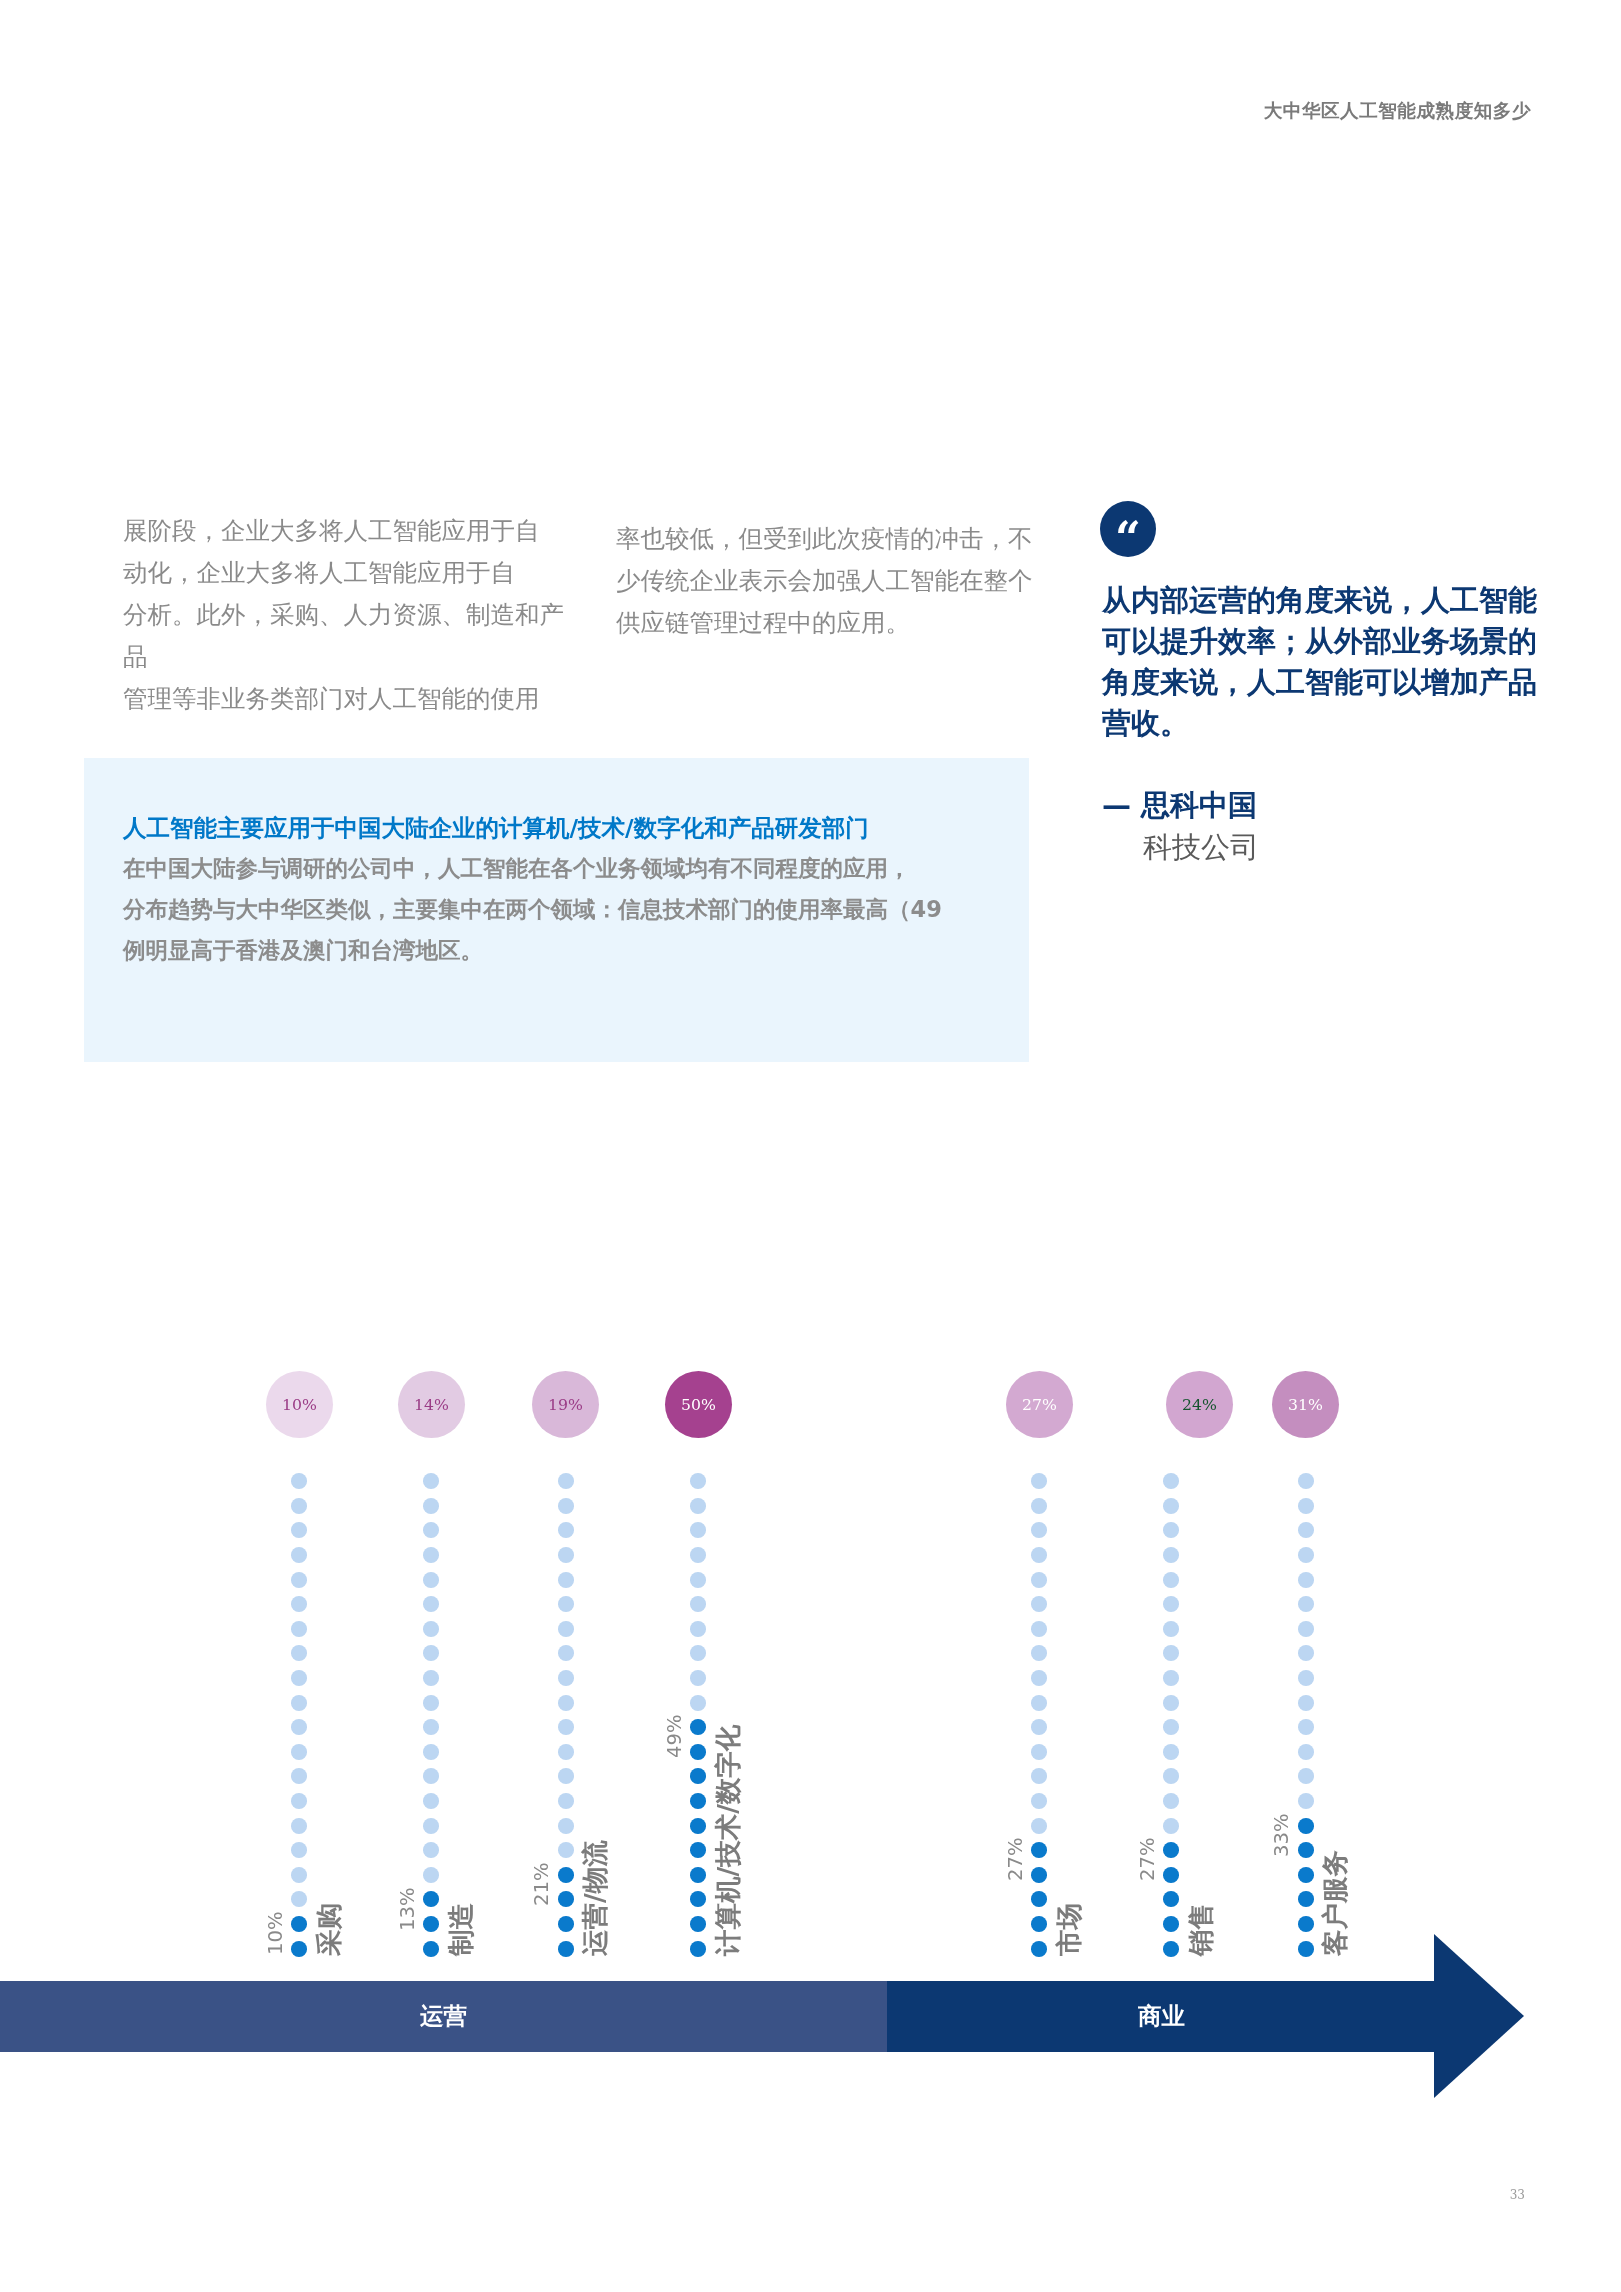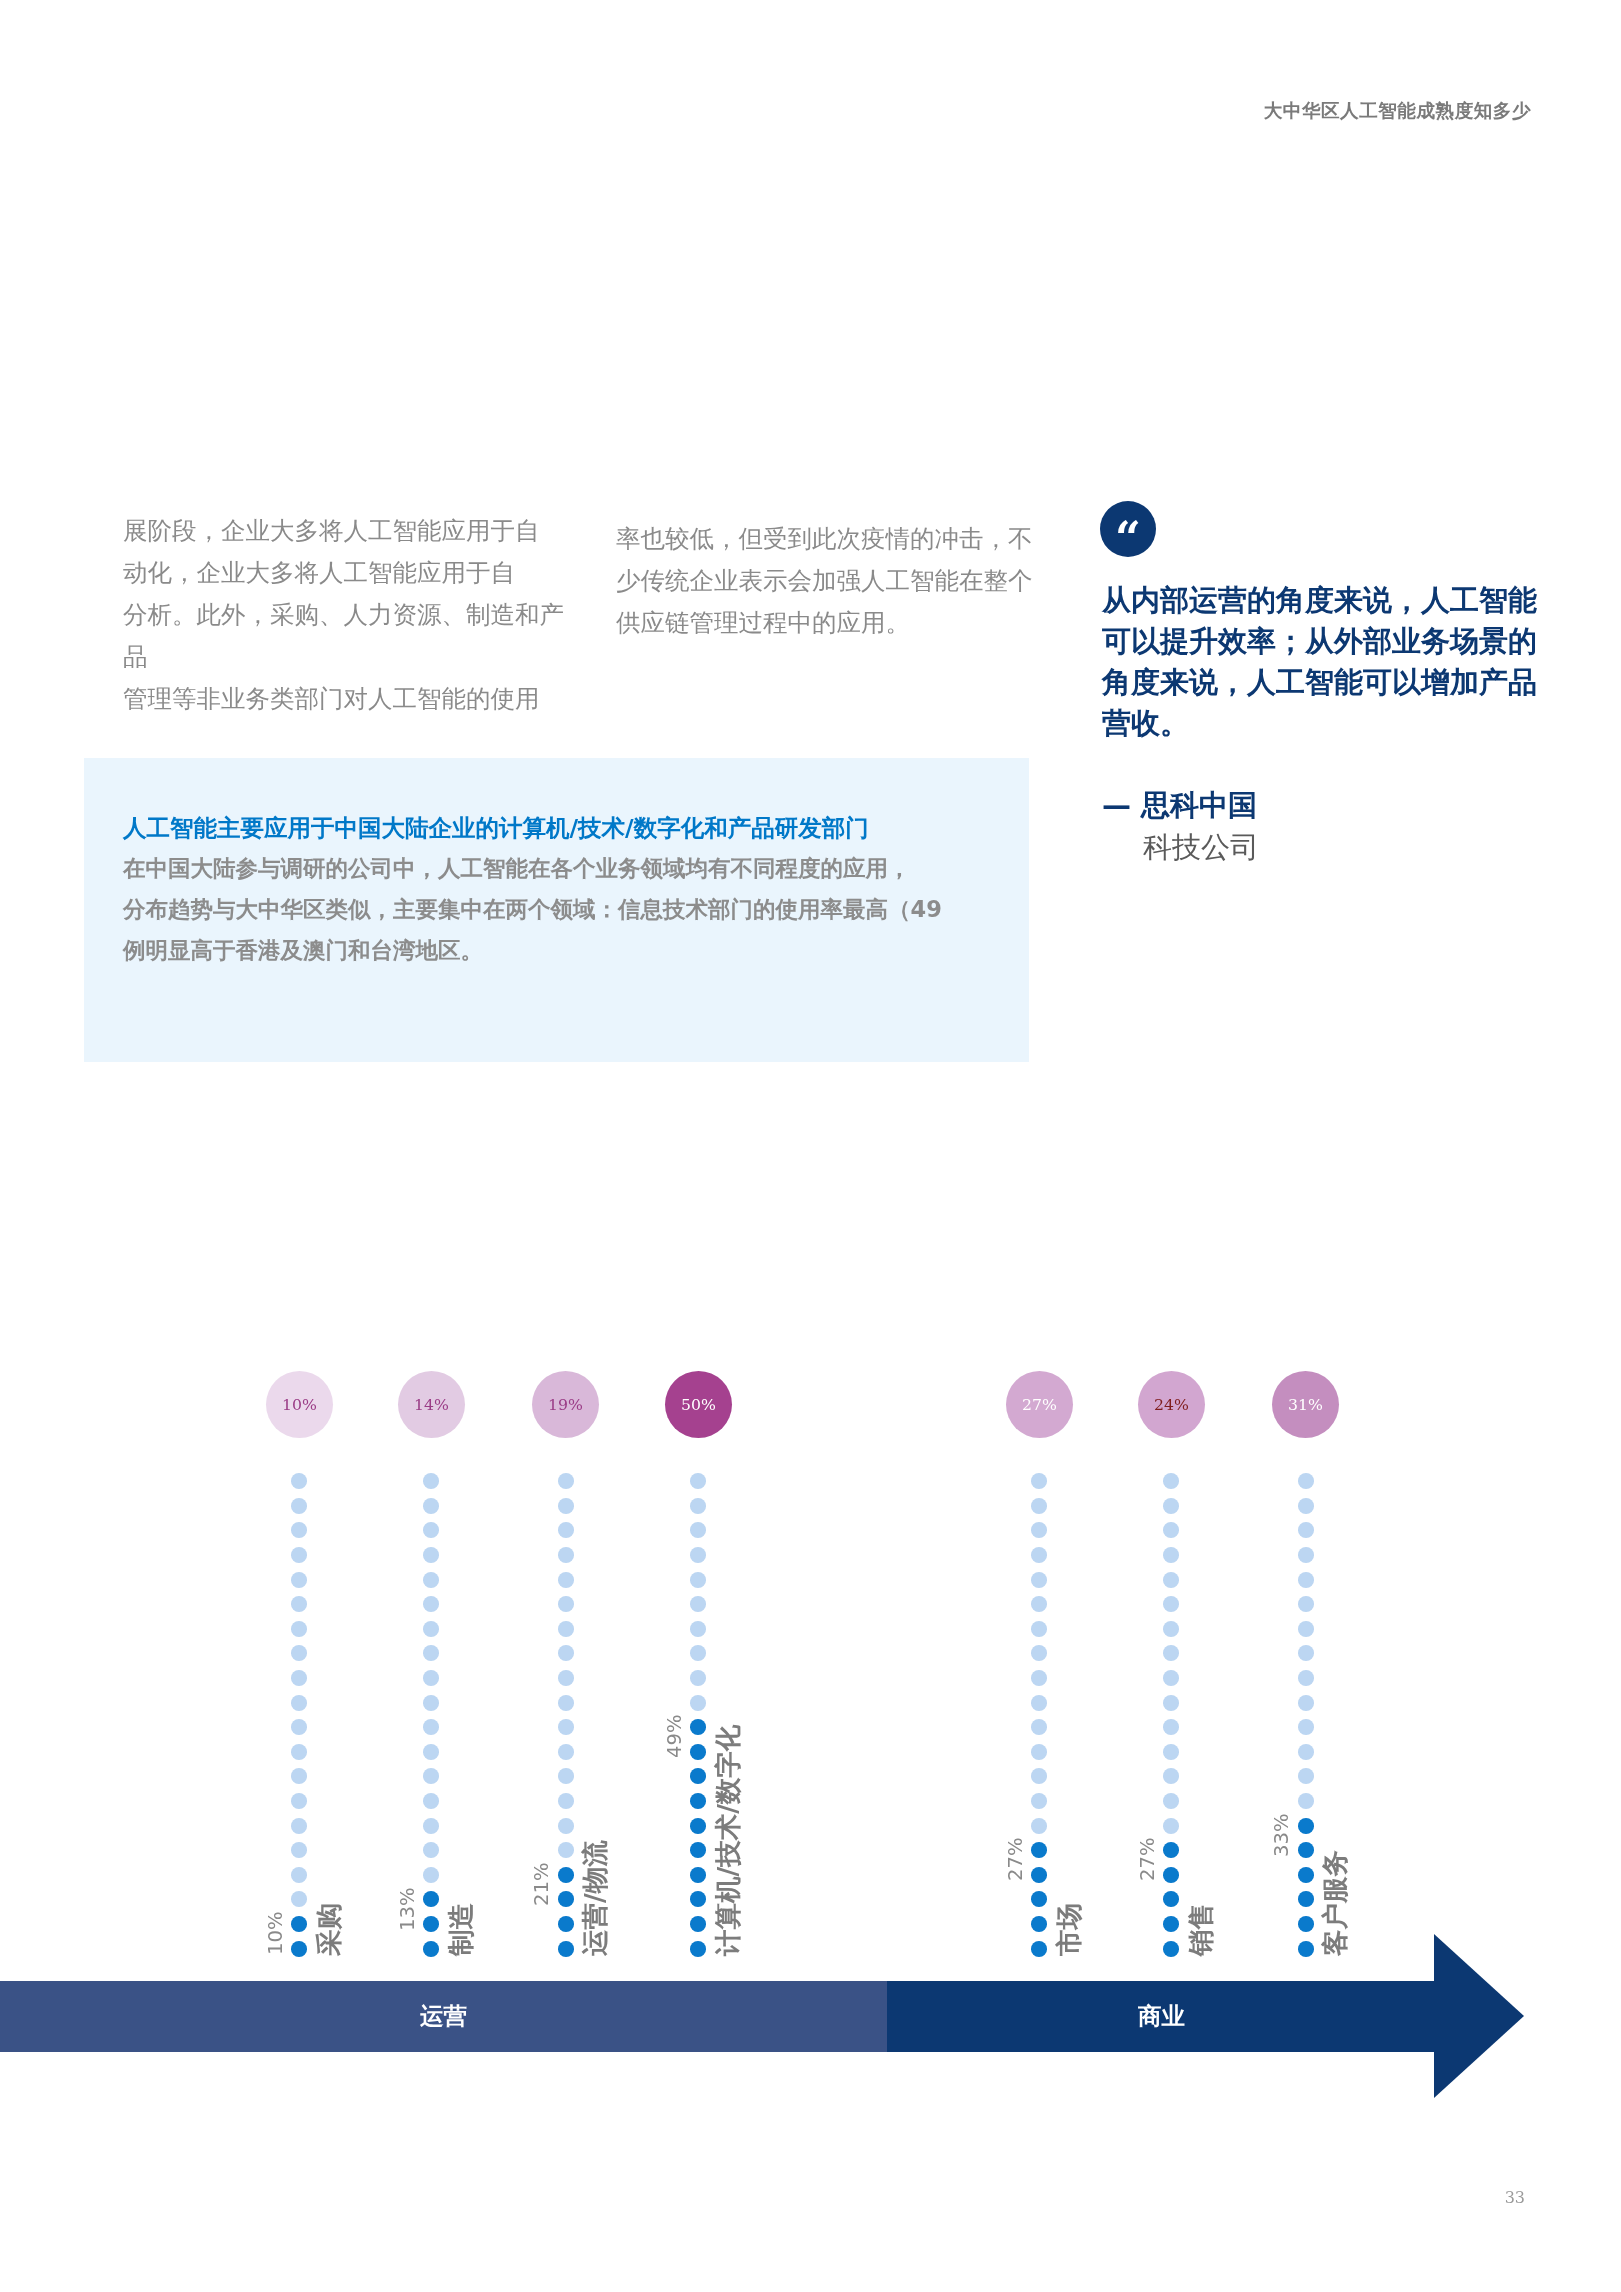--- a/index.html
+++ b/index.html
@@ -22,21 +22,21 @@
             font-family:"DejaVu Serif","Liberation Serif",serif; font-size:15.7px; }
   .dot { position:absolute; width:15.7px; height:15.7px; border-radius:50%; background:#bcd6f2; }
   .dot.on { background:#0a7acc; }
   .pct-label { position:absolute; font-size:19.6px; color:#8a8a8a; transform-origin:left top; transform:rotate(-90deg); white-space:nowrap; }
   .cat-label { position:absolute; font-size:26.5px; font-weight:bold; color:#7c7c7c; transform-origin:left top; transform:rotate(-90deg); white-space:nowrap; }
   .band-left { position:absolute; left:0; top:1981px; width:887px; height:71px; background:#3a5286; }
   .band-right { position:absolute; left:887px; top:1981px; width:549px; height:71px; background:#0c3872; }
   .arrow-head { position:absolute; left:1434px; top:1934px; width:0; height:0;
                 border-top:82px solid transparent; border-bottom:82px solid transparent; border-left:90px solid #0c3872; }
   .band-label { position:absolute; top:1981px; height:71px; line-height:71px; color:#fff; font-weight:bold; font-size:23.5px; text-align:center; }
-  .page-num { position:absolute; right:96px; top:2188px; font-family:"DejaVu Serif",serif; font-size:16px; color:#9a9a9a; }
+  .page-num { position:absolute; right:96px; top:2188px; font-family:"DejaVu Serif",serif; font-size:12px; color:#9a9a9a; }
 </style>
 </head>
 <body>
 
 <div class="header-title">大中华区人工智能成熟度知多少</div>
 
 <div class="body-col col1">
   <p>展阶段，企业大多将人工智能应用于自</p>
   <p>动化，企业大多将人工智能应用于自</p>
   <p>分析。此外，采购、人力资源、制造和产品</p>
@@ -171,21 +171,21 @@
     <div class="dot" style="left: 1031px; top: 1768px;"></div>
     <div class="dot" style="left: 1031px; top: 1793px;"></div>
     <div class="dot" style="left: 1031px; top: 1818px;"></div>
     <div class="dot on" style="left: 1031px; top: 1842px;"></div>
     <div class="dot on" style="left: 1031px; top: 1867px;"></div>
     <div class="dot on" style="left: 1031px; top: 1891px;"></div>
     <div class="dot on" style="left: 1031px; top: 1916px;"></div>
     <div class="dot on" style="left: 1031px; top: 1941px;"></div>
     <div class="pct-label" style="left: 1004px; top: 1881px;">27%</div>
     <div class="cat-label" style="left: 1051px; top: 1956px;">市场</div>
-    <div class="circle" style="left: 1138px; background: rgb(210, 166, 208); color: #7f1d1d;">24%</div>
+    <div class="circle" style="left: 1166px; background: rgb(210, 166, 208); color: #14532d;">24%</div>
     <div class="dot" style="left: 1163px; top: 1473px;"></div>
     <div class="dot" style="left: 1163px; top: 1498px;"></div>
     <div class="dot" style="left: 1163px; top: 1522px;"></div>
     <div class="dot" style="left: 1163px; top: 1547px;"></div>
     <div class="dot" style="left: 1163px; top: 1572px;"></div>
     <div class="dot" style="left: 1163px; top: 1596px;"></div>
     <div class="dot" style="left: 1163px; top: 1621px;"></div>
     <div class="dot" style="left: 1163px; top: 1645px;"></div>
     <div class="dot" style="left: 1163px; top: 1670px;"></div>
     <div class="dot" style="left: 1163px; top: 1695px;"></div>

